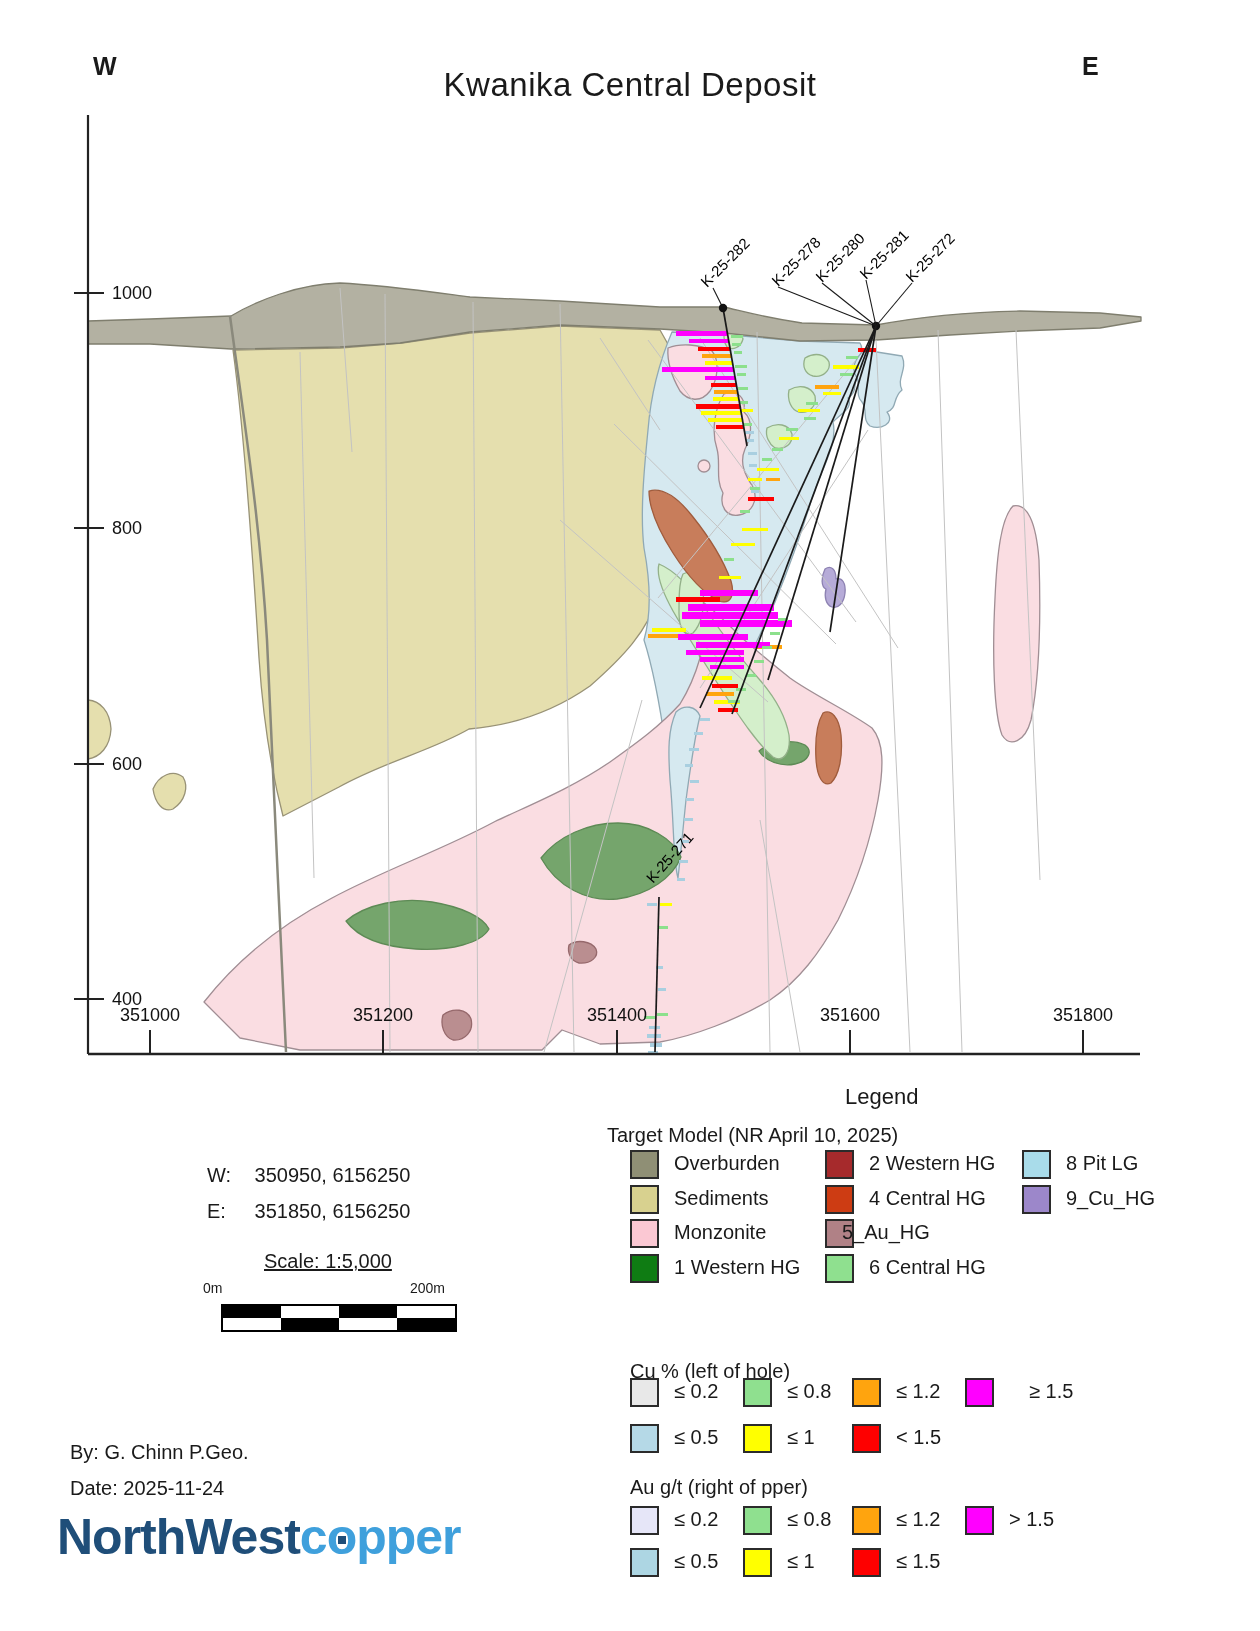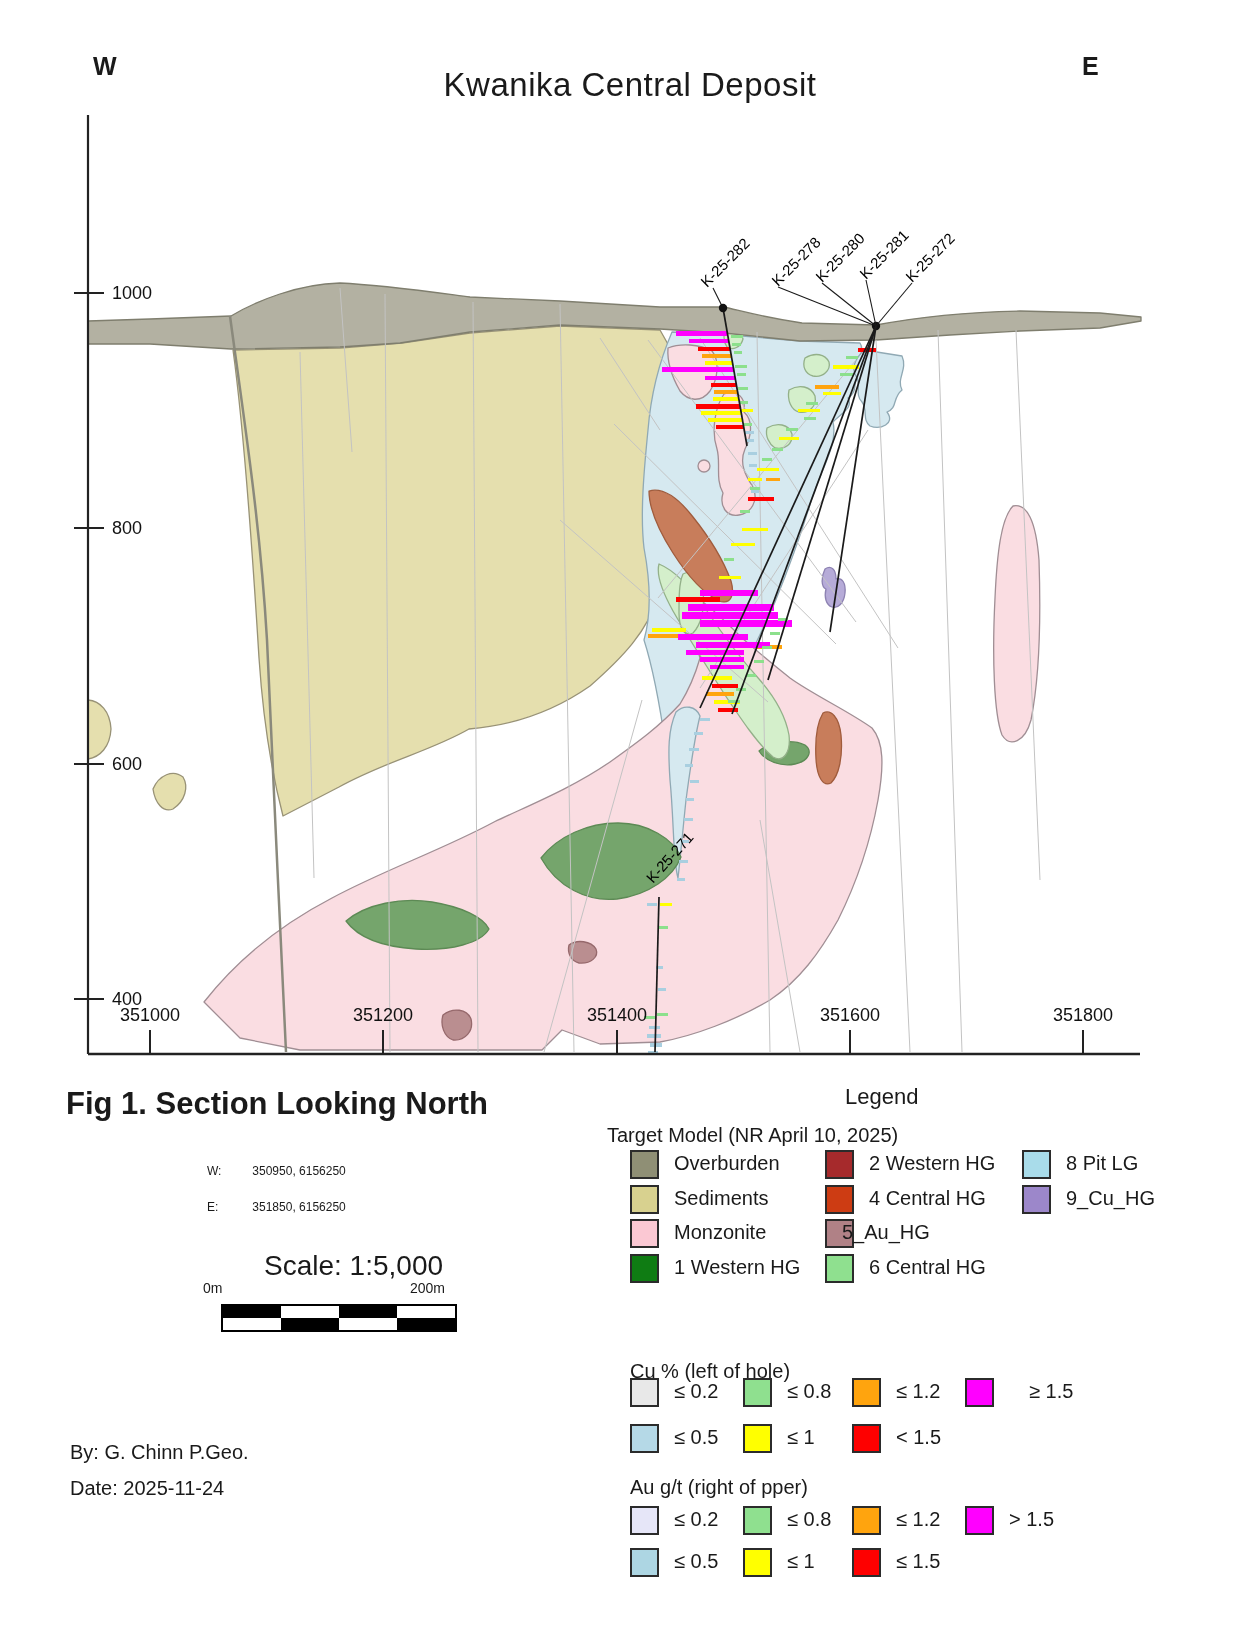--- a/index.html
+++ b/index.html
@@ -2,23 +2,23 @@
 <html><head>
 <meta charset="utf-8">
 <style>
   html,body{margin:0;padding:0;background:#ffffff;}
   .canvas{position:relative;width:1260px;height:1631px;background:#ffffff;
           font-family:"Liberation Sans","DejaVu Sans",sans-serif;color:#1a1a1a;overflow:hidden;}
   .abs{position:absolute;}
   .compass{font-size:25px;font-weight:bold;}
   .fig-main-title{width:1260px;text-align:center;font-size:33px;letter-spacing:0.5px;}
   .fig-caption-title{font-size:31px;font-weight:bold;}
-  .coord-row{font-size:12px;}
+  .coord-row{font-size:20px;}
   .coord-row .lbl{display:inline-block;width:42px;}
-  .scale-text{font-size:28px;}
+  .scale-text{font-size:20px;text-decoration:underline;}
   .scalebar{border:2px solid #000;width:236px;height:28px;box-sizing:border-box;}
   .scalebar .row{display:flex;height:12px;}
   .scalebar .cell{width:58px;height:12px;}
   .sb-label{font-size:14px;}
   .byline{font-size:20px;}
   .logo{font-size:50px;font-weight:bold;letter-spacing:-1px;white-space:nowrap;}
   .logo .p1{color:#1f4e79;}
   .logo .p2{color:#3fa0dc;}
   .logo .o-dot{position:relative;display:inline-block;}
   .logo .o-dot::after{content:"";position:absolute;left:53%;top:56%;width:8px;height:8px;
@@ -237,21 +237,20 @@
         <text x="383" y="1021" font-size="18px" fill="#111" text-anchor="middle">351200</text>
         <line x1="617" y1="1030" x2="617" y2="1053" stroke="#222" stroke-width="2"></line>
         <text x="617" y="1021" font-size="18px" fill="#111" text-anchor="middle">351400</text>
         <line x1="850" y1="1030" x2="850" y2="1053" stroke="#222" stroke-width="2"></line>
         <text x="850" y="1021" font-size="18px" fill="#111" text-anchor="middle">351600</text>
         <line x1="1083" y1="1030" x2="1083" y2="1053" stroke="#222" stroke-width="2"></line>
         <text x="1083" y="1021" font-size="18px" fill="#111" text-anchor="middle">351800</text>
       </g>
   </svg>
 
-  <div class="abs fig-caption-title" style="left:66px;top:1086px;">Fig 1. Section Looking North</div>
   <div class="abs coord-row" style="left:207px;top:1164px;">
     <span class="lbl">W:</span>
     <span>350950, 6156250</span>
   </div>
   <div class="abs coord-row" style="left:207px;top:1200px;">
     <span class="lbl">E:</span>
     <span>351850, 6156250</span>
   </div>
   <div class="abs scale-text" style="left:264px;top:1250px;">Scale: 1:5,000</div>
 
@@ -268,20 +267,23 @@
       <div class="cell" style="background:#fff"></div>
       <div class="cell" style="background:#000"></div>
       <div class="cell" style="background:#fff"></div>
       <div class="cell" style="background:#000"></div>
     </div>
   </div>
 
   <div class="abs byline" style="left:70px;top:1441px;">By: G. Chinn P.Geo.</div>
   <div class="abs byline" style="left:70px;top:1469px;margin-top:8px;">Date: 2025-11-24</div>
 
+  <div class="abs logo" style="left:57px;top:1508px;">
+    <span class="p1">NorthWest</span><span class="p2">c</span><span class="p2 o-dot">o</span><span class="p2">pper</span>
+  </div>
 
   <div class="abs legend-title" style="left:845px;top:1084px;">Legend</div>
   <div class="abs legend-group-title" style="left:607px;top:1124px;">Target Model (NR April 10, 2025)</div>
   <div id="target-model-legend">
       <div class="sw" style="left: 630px; top: 1150px; background: rgb(143, 143, 117);"></div>
       <div class="sw-label" style="left: 674px; top: 1152px;">Overburden</div>
       <div class="sw" style="left: 630px; top: 1184.5px; background: rgb(216, 209, 143);"></div>
       <div class="sw-label" style="left: 674px; top: 1186.5px;">Sediments</div>
       <div class="sw" style="left: 630px; top: 1219px; background: rgb(251, 200, 211);"></div>
       <div class="sw-label" style="left: 674px; top: 1221px;">Monzonite</div>

